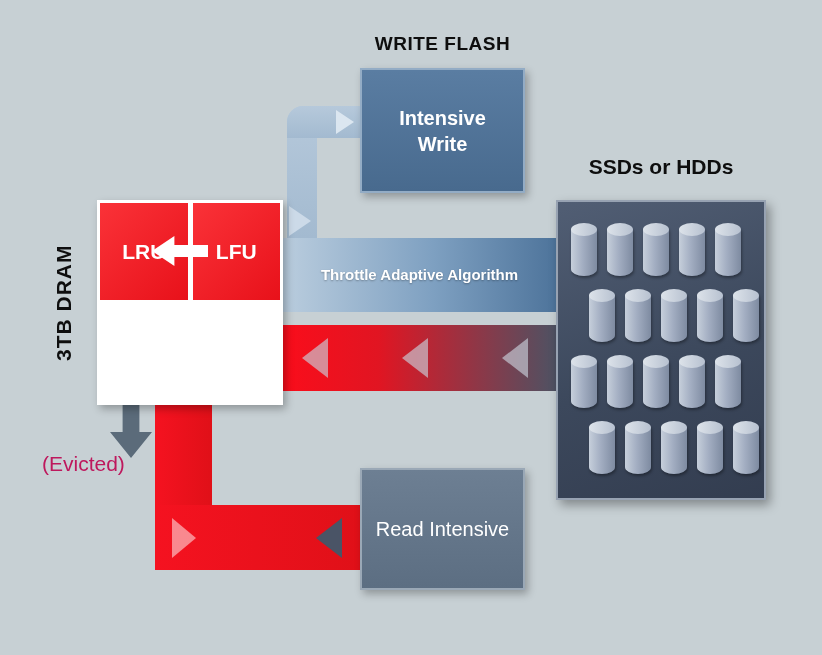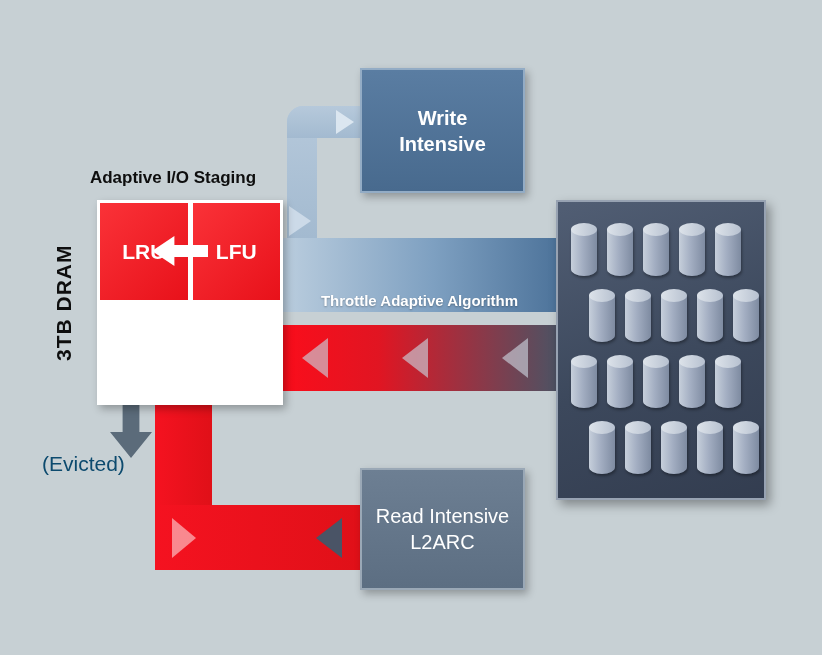--- a/index.html
+++ b/index.html
@@ -5,21 +5,21 @@
   html,body{margin:0;padding:0;}
   body{font-family:"Liberation Sans",sans-serif;background:#c7d0d4;}
   .canvas{position:relative;width:822px;height:655px;background:#c7d0d4;overflow:hidden;}
   .abs{position:absolute;}
   .label{color:#0e0e0e;font-weight:bold;}
   .center{text-align:center;}
 
   
   .write-band{background:linear-gradient(180deg,#b6c9db,#a3bad0);}
   .throttle-band{background:linear-gradient(90deg,#bacdde 0%,#7ea0c1 55%,#4e749b 100%);
-    display:flex;align-items:flex-end;justify-content:center;}
+    display:flex;align-items:center;justify-content:center;}
   .throttle-text{color:#fff;font-weight:bold;font-size:15px;text-align:center;line-height:1.5;
     text-shadow:0 1px 2px rgba(0,0,0,.3);}
   .read-band{background:linear-gradient(90deg,#fa0d1b 0%,#e11522 35%,#913646 70%,#4e5263 100%);}
   .evict-band{background:linear-gradient(90deg,#f51220,#e01018);}
 
   
   .chev-r{clip-path:polygon(0 0,100% 50%,0 100%);}
   .chev-l{clip-path:polygon(100% 0,0 50%,100% 100%);}
   .block-arrow-left{clip-path:polygon(0 50%,40% 0,40% 30%,100% 30%,100% 70%,40% 70%,40% 100%);background:#fff;}
   .block-arrow-down{clip-path:polygon(30% 0,70% 0,70% 52%,100% 52%,50% 100%,0 52%,30% 52%);background:#5b6b7a;}
@@ -84,29 +84,28 @@
     </div>
     <div class="cell">
       <span>LFU</span>
     </div>
   </div>
   <div class="abs block-arrow-left" style="left:152px;top:236px;width:56px;height:30px;"></div>
   <div class="abs block-arrow-left" style="left:152px;top:339px;width:56px;height:30px;"></div>
 
   <div class="abs node zil" style="left:360px;top:68px;width:165px;height:125px;">
     <div class="node-text">
+      <div>Intensive</div>
       <div>Write</div>
-      <div>Intensive</div>
     </div>
   </div>
 
   <div class="abs node l2arc" style="left:360px;top:468px;width:165px;height:122px;">
     <div class="node-text">
       <div>Read Intensive</div>
-      <div>L2ARC</div>
     </div>
   </div>
 
   <div class="abs disk-panel" style="left:556px;top:200px;width:210px;height:300px;">
       <div class="cyl" style="left: 13px; top: 22px;"></div>
       <div class="cyl" style="left: 49px; top: 22px;"></div>
       <div class="cyl" style="left: 85px; top: 22px;"></div>
       <div class="cyl" style="left: 121px; top: 22px;"></div>
       <div class="cyl" style="left: 157px; top: 22px;"></div>
       <div class="cyl" style="left: 31px; top: 88px;"></div>
@@ -119,17 +118,18 @@
       <div class="cyl" style="left: 85px; top: 154px;"></div>
       <div class="cyl" style="left: 121px; top: 154px;"></div>
       <div class="cyl" style="left: 157px; top: 154px;"></div>
       <div class="cyl" style="left: 31px; top: 220px;"></div>
       <div class="cyl" style="left: 67px; top: 220px;"></div>
       <div class="cyl" style="left: 103px; top: 220px;"></div>
       <div class="cyl" style="left: 139px; top: 220px;"></div>
       <div class="cyl" style="left: 175px; top: 220px;"></div>
     </div>
 
-  <div class="abs label center" style="left:60px;top:168px;width:226px;font-size:17px;">Adaptive I/O Staging</div>
+  <div class="abs label center" style="left:360px;top:33px;width:165px;font-size:19px;letter-spacing:.5px;">WRITE FLASH</div>
+  <div class="abs label center" style="left:556px;top:155px;width:210px;font-size:21px;">SSDs or HDDs</div>
   <div class="abs label vlabel" style="left:50px;top:217px;width:28px;height:172px;font-size:21px;letter-spacing:1px;">3TB DRAM</div>
-  <div class="abs" style="left:42px;top:452px;font-size:21px;color:#0c4a6e;">(Evicted)</div>
+  <div class="abs" style="left:42px;top:452px;font-size:21px;color:#be185d;">(Evicted)</div>
 
 </div>
 
 </body></html>

